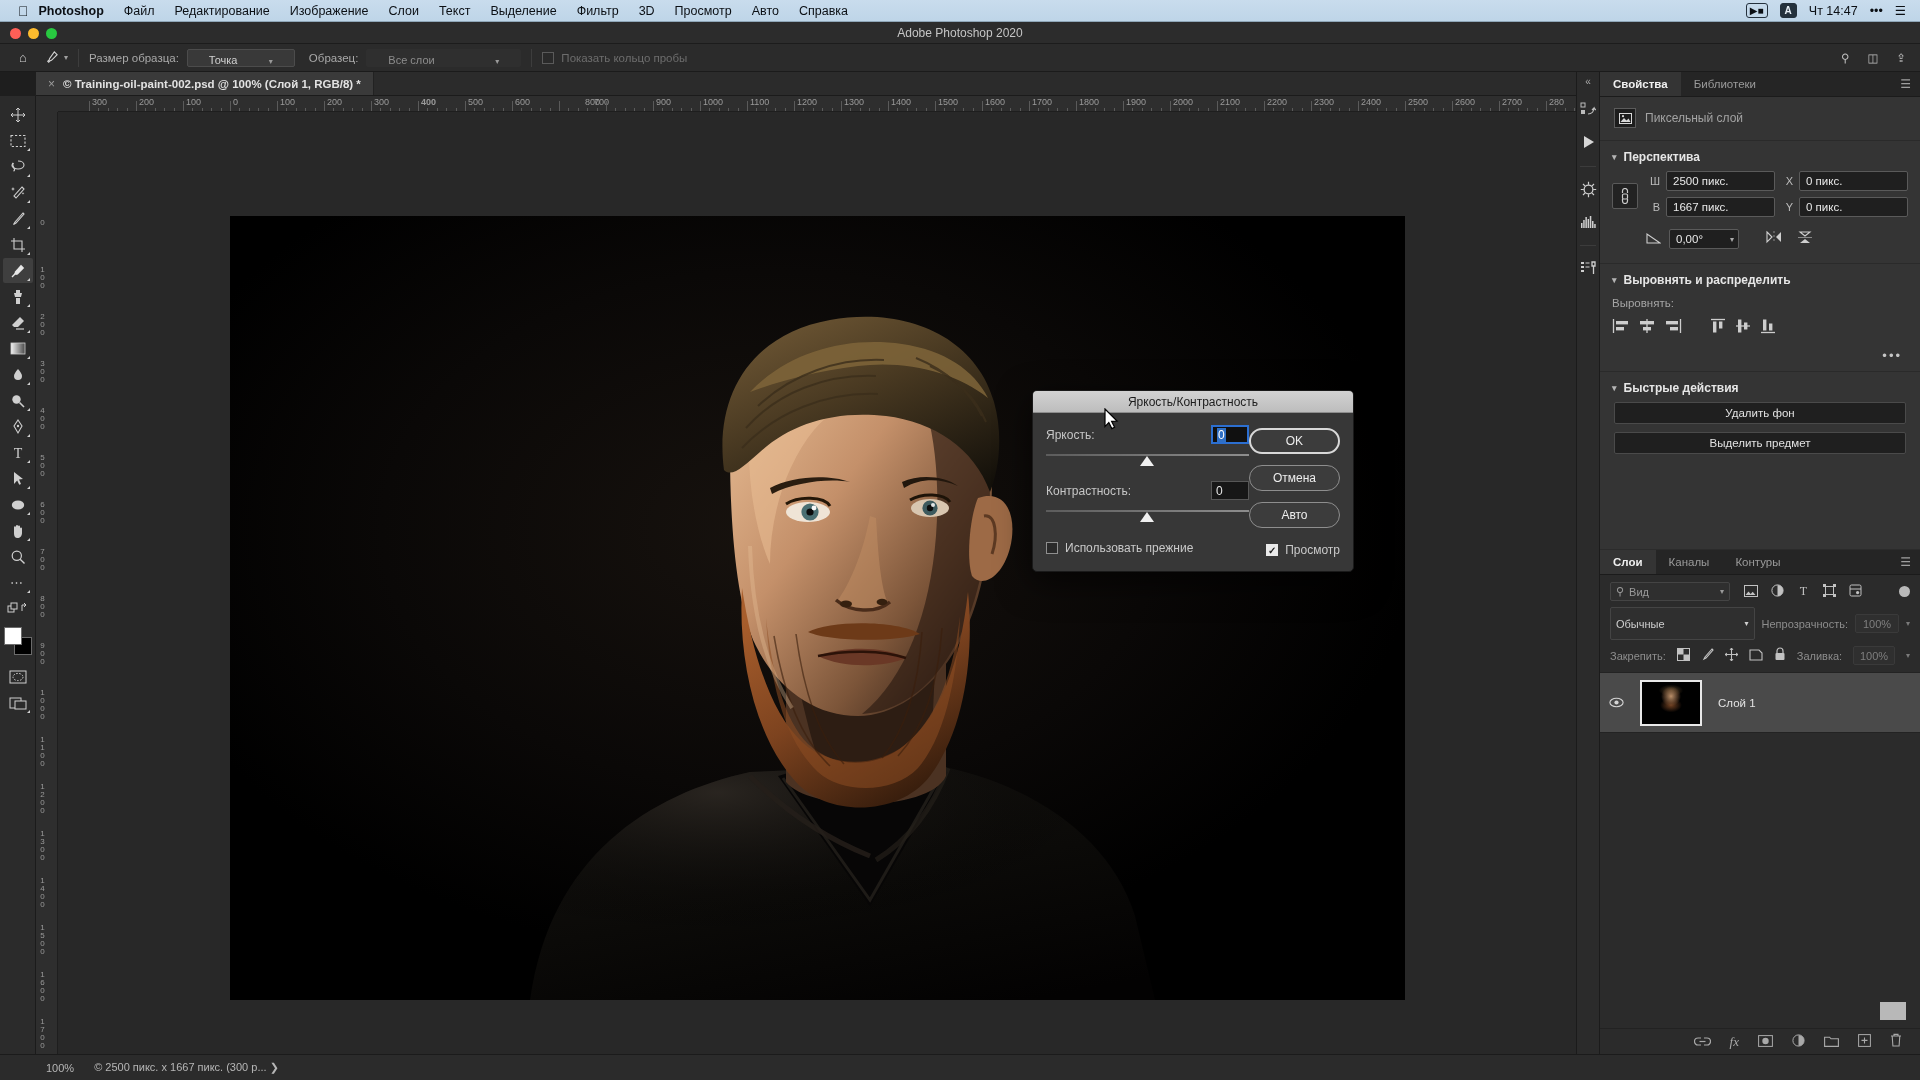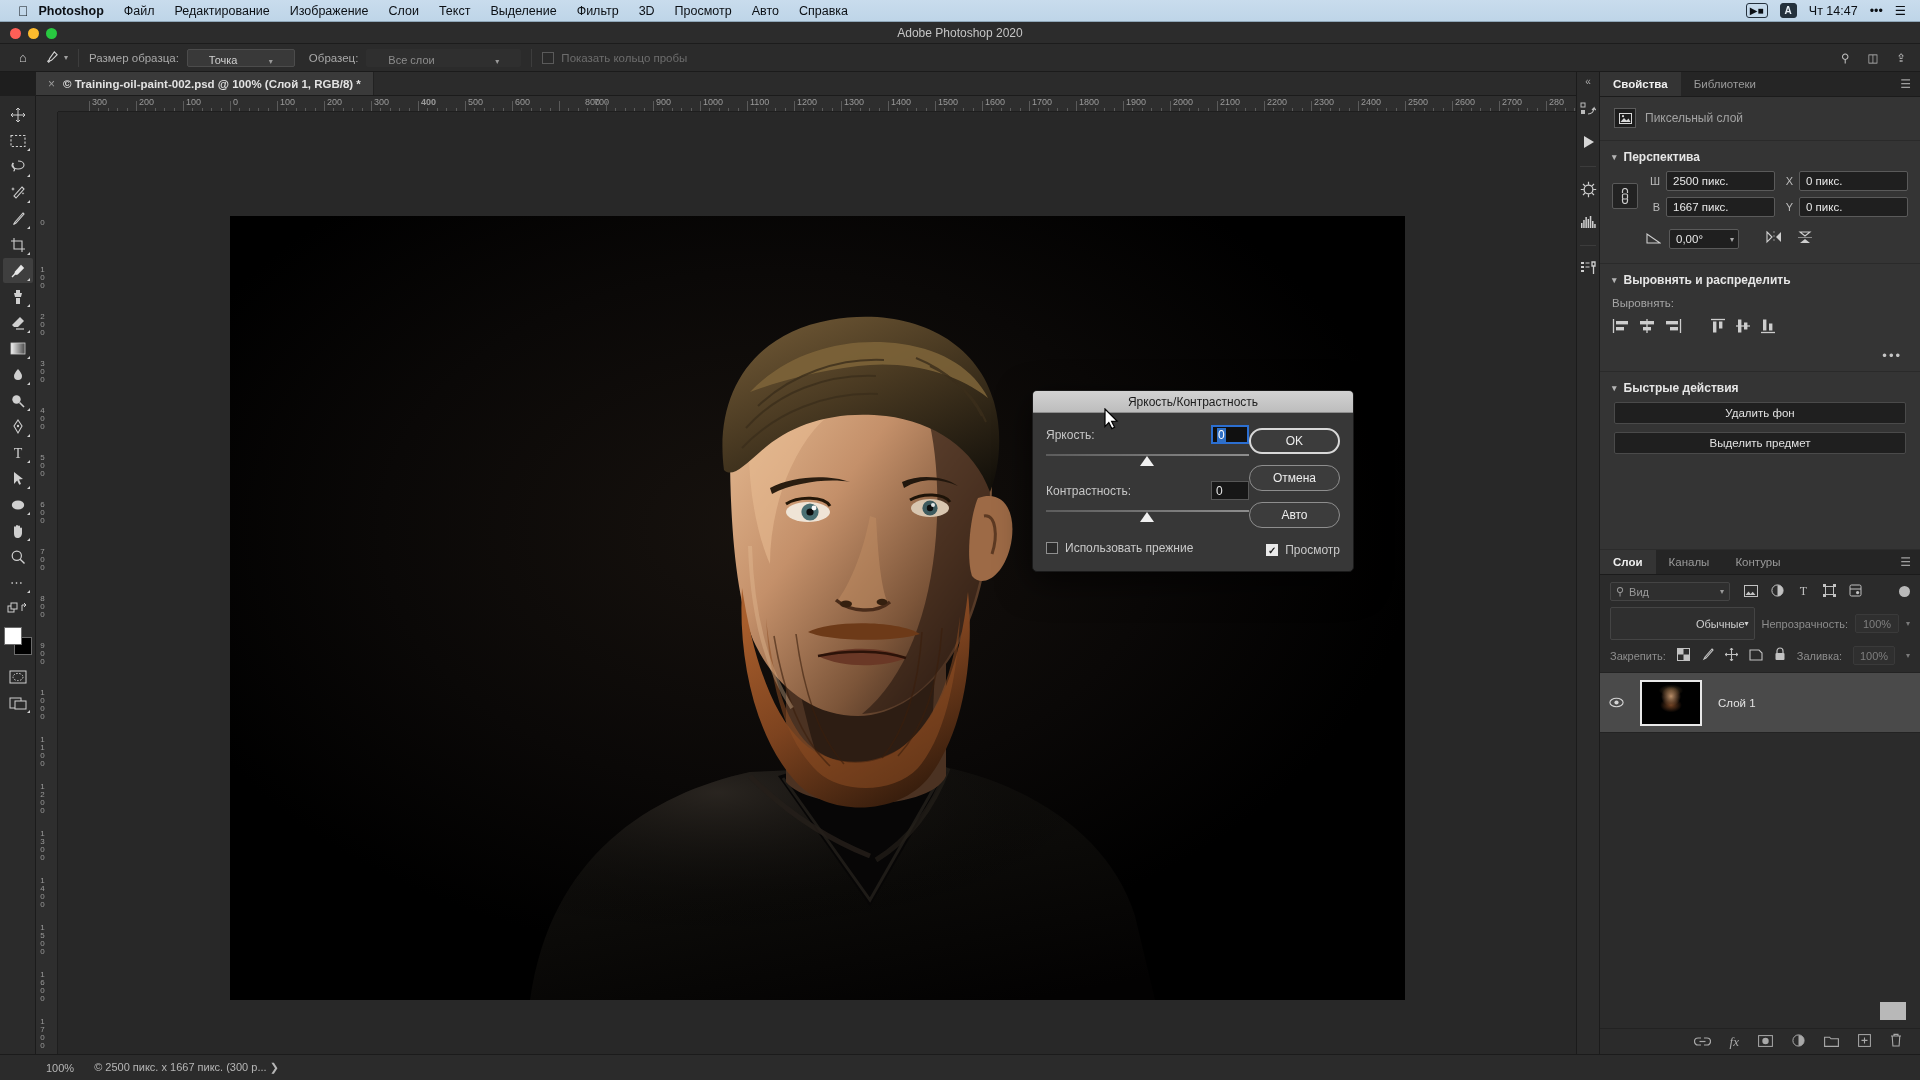--- a/index.html
+++ b/index.html
@@ -206,21 +206,21 @@
 
   .layers-panel { position: absolute; left: 0; right: 0; top: 478px; bottom: 0; background: #2b2b2b; }
   .lay-filter { display: flex; align-items: center; gap: 8px; padding: 7px 10px 6px; }
   .lay-search { flex: 0 0 120px; height: 19px; background: #2f2f2f; border: 1px solid #444; border-radius: 2px;
                 display: flex; align-items: center; gap: 5px; padding: 0 5px; color: #9a9a9a; font-size: 11px; }
   .lay-search .cv { margin-left: auto; font-size: 8px; }
   .lay-filter-ics { display: flex; gap: 13px; margin-left: 6px; color: #c2c2c2; align-items: center; }
   .toggle-dot { margin-left: auto; width: 11px; height: 11px; border-radius: 50%; background: #b9b9b9; }
   .blend-row { display: flex; align-items: center; gap: 7px; padding: 0 10px 6px; }
   .blend-sel { flex: 1; height: 33px; background: #2f2f2f; border: 1px solid #444; border-radius: 2px;
-               display: flex; align-items: center; justify-content: flex-end; padding: 12px 5px; color: #cfcfcf; font-size: 11px; }
+               display: flex; align-items: center; justify-content: space-between; padding: 12px 5px; color: #cfcfcf; font-size: 11px; }
   .op-lbl { color: #8d8d8d; font-size: 11px; }
   .op-val { width: 44px; height: 19px; background: #2f2f2f; border: 1px solid #3a3a3a; border-radius: 2px;
             color: #7f7f7f; font-size: 11px; display: flex; align-items: center; justify-content: center; }
   .lock-row { display: flex; align-items: center; gap: 11px; padding: 0 10px 7px; color: #bdbdbd; }
   .lock-lbl { color: #8d8d8d; font-size: 11px; }
   .layer-list { border-top: 1px solid #232323; }
   .layer-row { display: flex; align-items: center; height: 60px; gap: 17px; padding: 0 8px; border-bottom: 1px solid #232323; }
   .layer-row.selected { background: #4a4a4a; }
   .eye { width: 16px; text-align: center; color: #d4d4d4; }
   .thumb-box { width: 60px; height: 44px; background: #000; border: 1px solid #6a6a6a; position: relative; overflow: hidden; }

